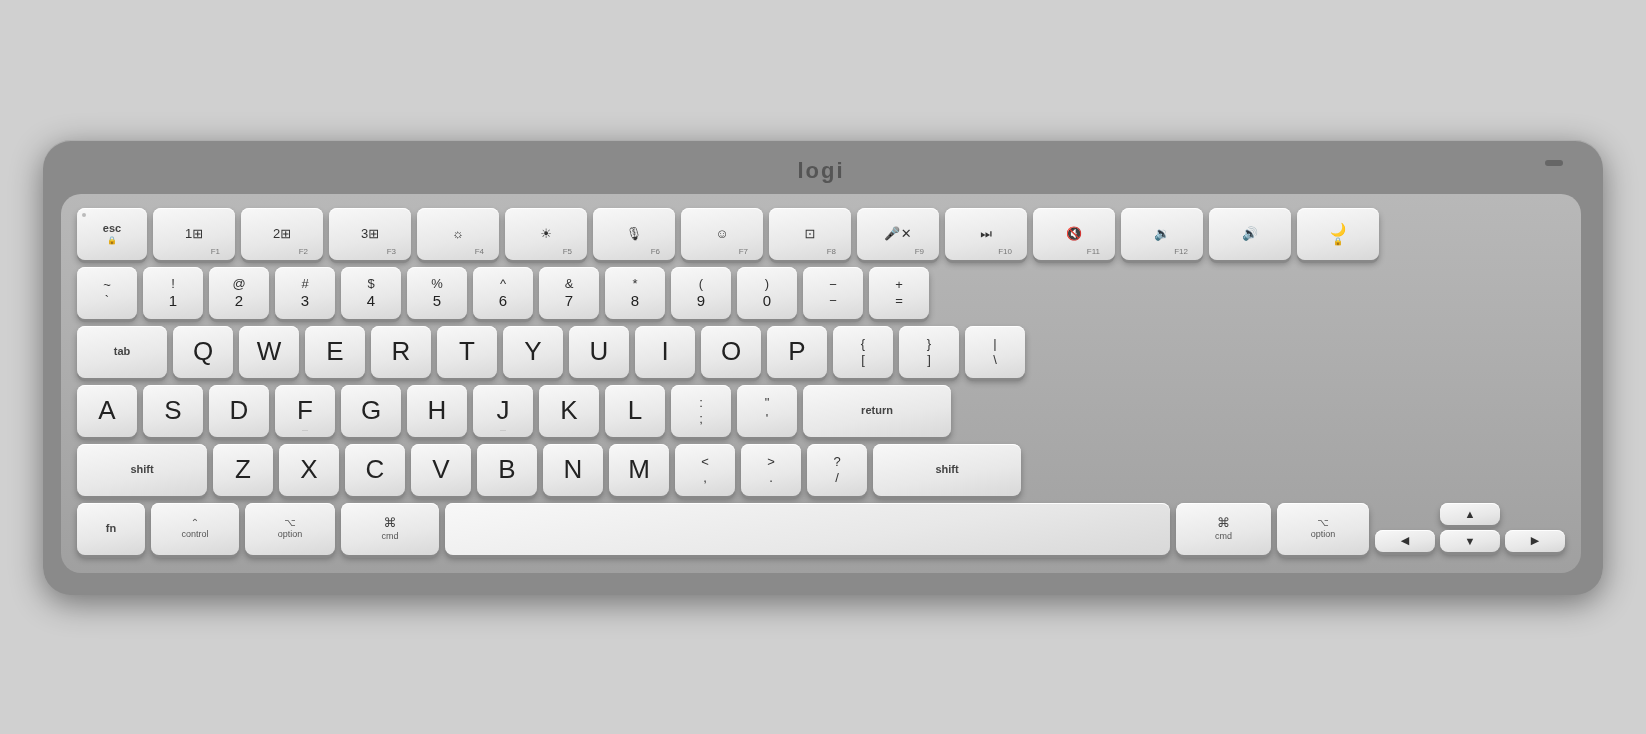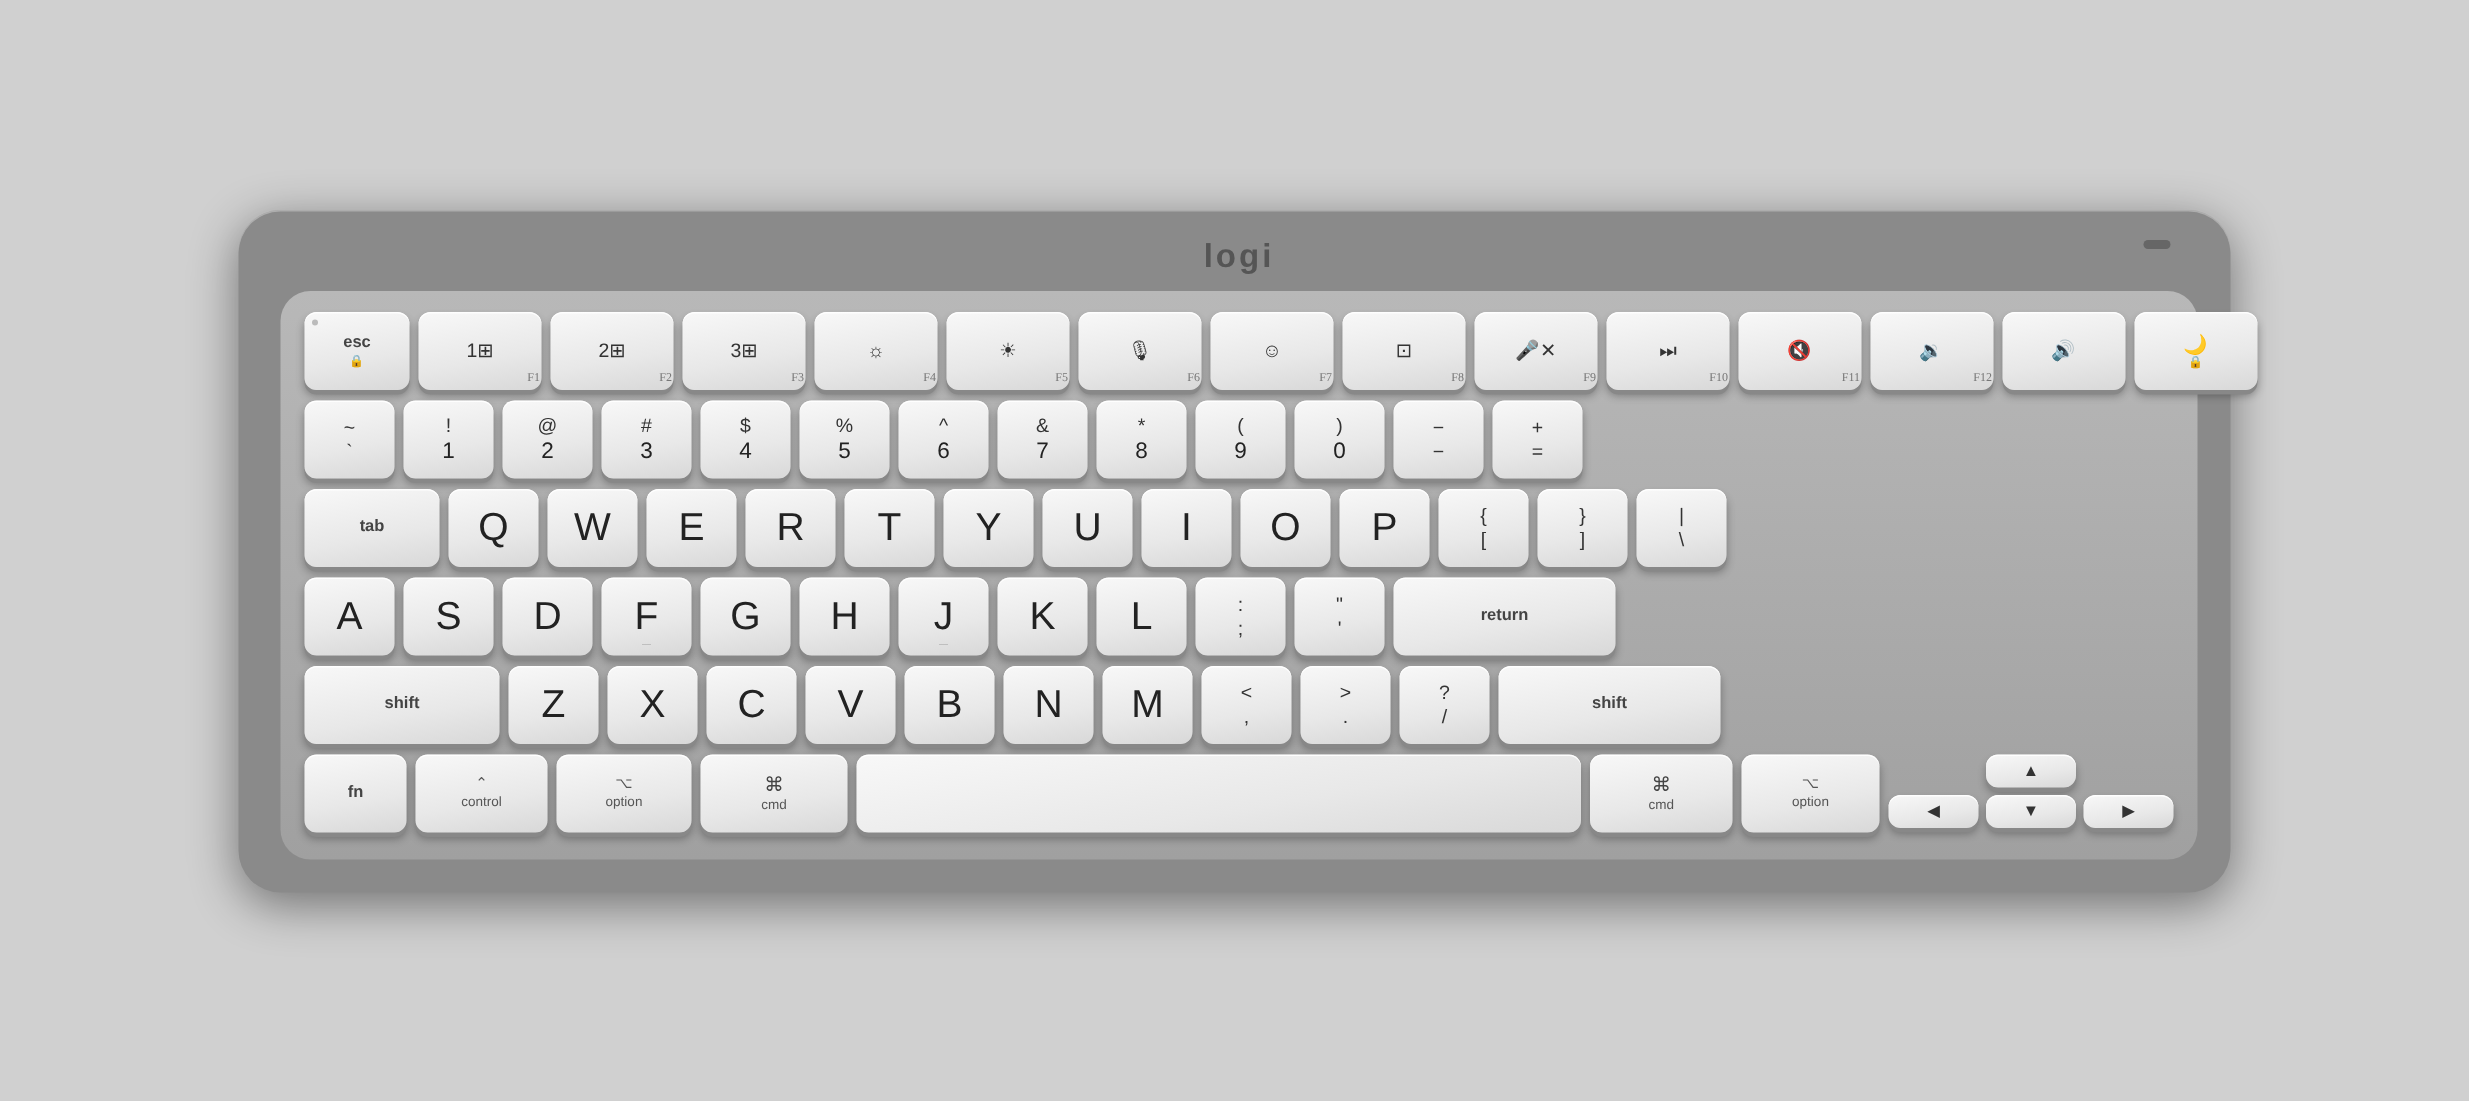--- a/index.html
+++ b/index.html
@@ -9,24 +9,24 @@
       background: #d0d0d0;
       display: flex;
       align-items: center;
       justify-content: center;
       font-family: -apple-system, BlinkMacSystemFont, 'Helvetica Neue', Arial, sans-serif;
     }
 
     .keyboard-wrapper {
       background: #8a8a8a;
       border-radius: 28px;
-      padding: 18px 22px 22px 28px;
+      padding: 18px 22px 22px 18px;
       box-shadow: 0 8px 32px rgba(0,0,0,0.45), inset 0 1px 0 rgba(255,255,255,0.3);
       position: relative;
-      width: 1328px;
+      width: 1560px;
     }
 
     .logi-brand {
       text-align: center;
       margin-bottom: 10px;
       color: #555;
       font-size: 22px;
       font-weight: 600;
       letter-spacing: 2px;
     }
@@ -90,22 +90,21 @@
       color: #555;
       text-align: center;
       line-height: 1.3;
     }
 
     .key-fn-label {
       font-size: 8px;
       color: #777;
       position: absolute;
       bottom: 4px;
-      right: 1px;
-      font-family: Liberation Serif, serif;
+      right: 15px;
     }
 
     .key-icon {
       font-size: 13px;
       color: #333;
     }
 
     
     .w-1 { width: 60px; flex: 0 0 60px; }
     .w-esc { width: 70px; flex: 0 0 70px; }

